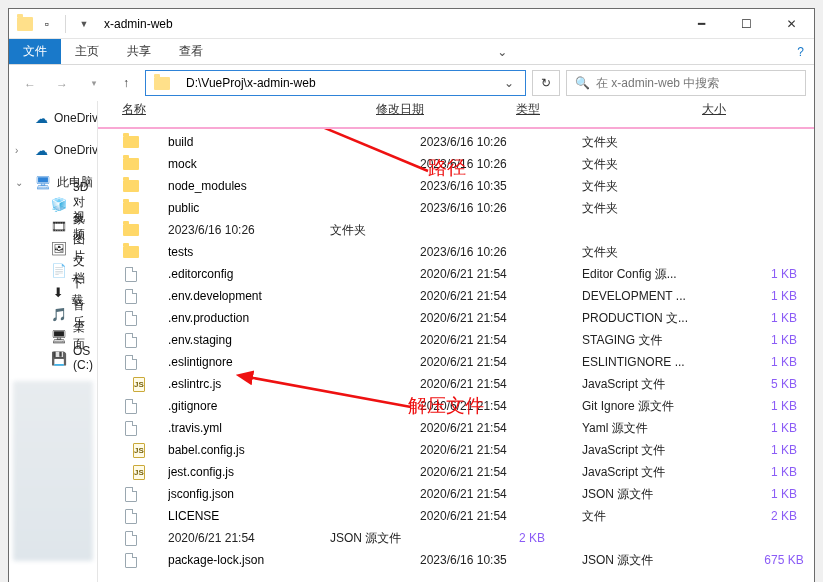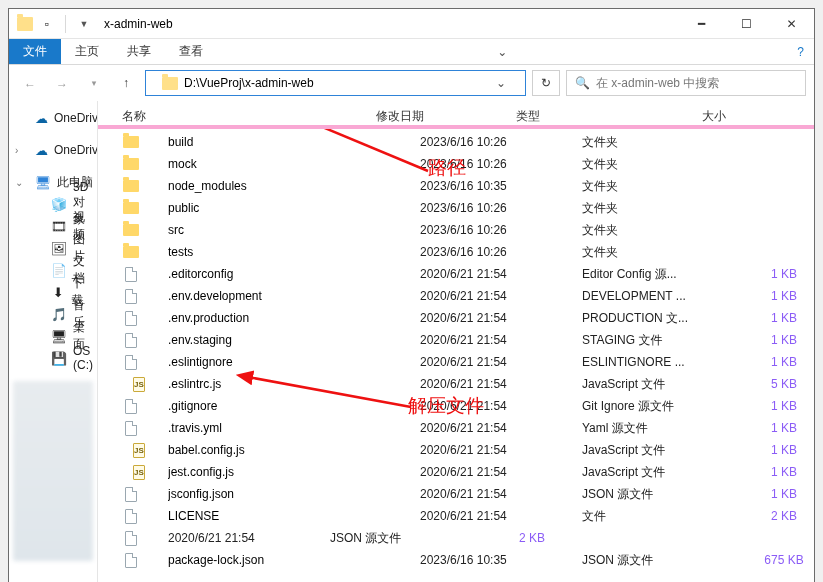--- a/index.html
+++ b/index.html
@@ -16,40 +16,40 @@
 .win-btn { width: 45px; height: 29px; display: flex; align-items: center; justify-content: center; color: #333; }
 
 .ribbon-tabs { height: 26px; background: #fff; display: flex; align-items: stretch; border-bottom: 1px solid #d9d9d9; }
 .ribbon-tab { padding: 0 14px; display: flex; align-items: center; font-size: 12px; color: #333; }
 .ribbon-tab.file { background: #1979ca; color: #fff; }
 .ribbon-tabs .expand { margin-left: auto; padding: 0 10px; display: flex; align-items: center; color: #555; }
 
 .navbar { height: 36px; display: flex; align-items: center; gap: 6px; padding: 4px 8px; background: #fff; }
 .nav-arrow { width: 26px; height: 26px; display: flex; align-items: center; justify-content: center; color: #999; border-radius: 2px; }
 .nav-arrow.enabled { color: #333; }
-.address { flex: 1; height: 26px; border: 1px solid #2e83d8; display: flex; align-items: center; padding: 0 16px; gap: 6px; }
+.address { flex: 1; height: 26px; border: 1px solid #2e83d8; display: flex; align-items: center; padding: 0 8px; gap: 16px; }
 .address .addr-folder { width: 16px; height: 13px; background: #ffe08a; border-radius: 1px; position: relative; flex-shrink: 0; }
 .address .addr-folder::before { content: ""; position: absolute; top: -3px; left: 0; width: 6px; height: 3px; background: #ffe08a; border-radius: 1px 1px 0 0; }
 .address input { flex: 1; border: none; outline: none; font-size: 12px; height: 22px; }
 .address .dd { width: 16px; text-align: center; color: #555; }
 .refresh { width: 28px; height: 26px; border: 1px solid #cfcfcf; display: flex; align-items: center; justify-content: center; color: #333; }
 .search { width: 240px; height: 26px; border: 1px solid #cfcfcf; display: flex; align-items: center; gap: 6px; padding: 0 8px; color: #777; }
 
 .body { display: flex; height: 490px; }
 .sidebar { width: 172px; border-right: 1px solid #e5e5e5; padding: 6px 4px; overflow: hidden; position: relative; }
 .tree-item { display: flex; align-items: center; gap: 6px; height: 22px; padding-left: 22px; color: #222; }
 .tree-item.sub { padding-left: 38px; }
 .tree-item .caret { position: absolute; left: 6px; color: #777; font-size: 10px; }
 .tree-item .ticon { width: 16px; height: 16px; display: flex; align-items: center; justify-content: center; font-size: 13px; }
 .cloud { color: #0a64a4; }
 .pc { color: #2e83d8; }
 .blurred { margin-top: 12px; height: 180px; background: linear-gradient(180deg,#e8ecef, #dfe6eb); filter: blur(2px); border-radius: 2px; }
 
 .content { flex: 1; display: flex; flex-direction: column; position: relative; }
-.columns { display: flex; height: 28px; align-items: flex-end; border-bottom: 4px solid #f9a8d4; padding-left: 24px; color: #333; }
+.columns { display: flex; height: 28px; align-items: flex-start; border-bottom: 2px solid #f9a8d4; padding-left: 24px; color: #333; text-decoration: underline; }
 .col-name { width: 254px; }
 .col-date { width: 140px; }
 .col-type { width: 150px; }
 .col-size { width: 60px; text-align: right; }
 
 .filelist { flex: 1; overflow: hidden; padding: 2px 0; position: relative; }
 .row { display: flex; align-items: center; height: 22px; padding-left: 24px; gap: 22px; }
 .row .ficon { width: 18px; height: 18px; display: flex; align-items: center; justify-content: center; margin-right: 6px; flex-shrink: 0; }
 .row .fname { width: 230px; white-space: nowrap; overflow: hidden; text-overflow: ellipsis; }
 .row .fdate { width: 140px; color: #222; }
@@ -230,21 +230,20 @@
             </div>
             <div class="fname">public</div>
             <div class="fdate">2023/6/16 10:26</div>
             <div class="ftype">文件夹</div>
             <div class="fsize"></div>
           </div>
           <div class="row">
             <div class="ficon">
               <div class="folder-ic"></div>
             </div>
-            <div class="fname">src</div>
             <div class="fdate">2023/6/16 10:26</div>
             <div class="ftype">文件夹</div>
             <div class="fsize"></div>
           </div>
           <div class="row">
             <div class="ficon">
               <div class="folder-ic"></div>
             </div>
             <div class="fname">tests</div>
             <div class="fdate">2023/6/16 10:26</div>

